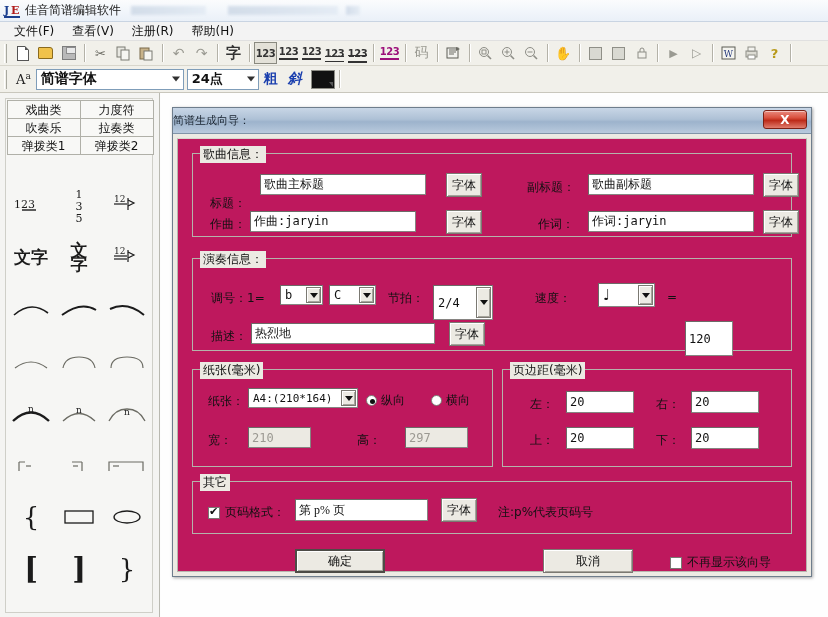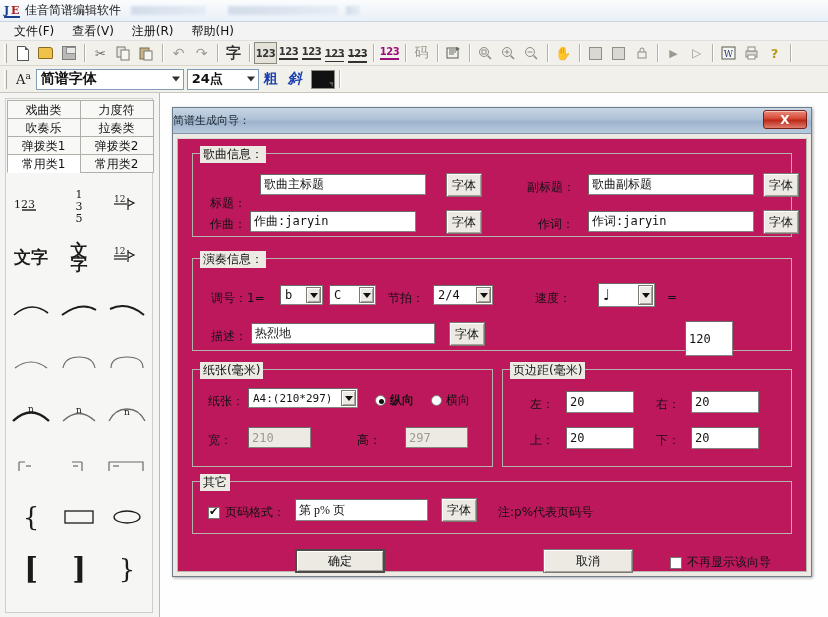--- a/index.html
+++ b/index.html
@@ -377,24 +377,20 @@
           <div class="tabcell">力度符</div>
         </div>
         <div class="tabrow">
           <div class="tabcell">吹奏乐</div>
           <div class="tabcell">拉奏类</div>
         </div>
         <div class="tabrow">
           <div class="tabcell">弹拨类1</div>
           <div class="tabcell">弹拨类2</div>
         </div>
-        <div class="tabrow">
-          <div class="tabcell active">常用类1</div>
-          <div class="tabcell">常用类2</div>
-        </div>
       </div>
 
       <div class="symgrid">
 
         <div class="symrow">
           <div class="symcell">
             <svg class="sym-svg" width="42" height="22" viewBox="0 0 42 22">
                 <text x="4" y="14" font-size="11" font-family="DejaVu Serif, serif" fill="#1b1b1b">123</text>
                 <path d="M12 16h14" stroke="#1b1b1b" stroke-width="1.4"></path>
               </svg>
@@ -604,21 +600,21 @@
             </span>
         </div>
         <div class="combo" style="left:136px; top:26px; width:47px; height:20px;">
           <span class="cv">C</span>
           <span class="cbtn">
               <i></i>
             </span>
         </div>
 
         <span class="lbl" style="left:195px; top:31px;">节拍：</span>
-        <div class="combo" style="left:240px; top:26px; width:60px; height:20px;">
+        <div class="combo" style="left:240px; top:26px; width:60px; height:35px;">
           <span class="cv">2/4</span>
           <span class="cbtn">
               <i></i>
             </span>
         </div>
 
         <span class="lbl" style="left:342px; top:31px;">速度：</span>
         <div class="combo" style="left:405px; top:24px; width:57px; height:24px;">
           <span class="cv quarter-note">♩</span>
           <span class="cbtn">
@@ -631,27 +627,27 @@
         <span class="lbl" style="left:18px; top:69px;">描述：</span>
         <div class="txt cn" style="left:58px; top:64px; width:184px; height:21px;">热烈地</div>
         <div class="btn" style="left:256px; top:63px; width:36px; height:24px;">字体</div>
       </div>
 
       <div class="group" style="left:14px; top:230px; width:301px; height:98px;">
         <span class="legend">纸张(毫米)</span>
 
         <span class="lbl" style="left:15px; top:23px;">纸张：</span>
         <div class="combo" style="left:55px; top:18px; width:110px; height:20px;">
-          <span class="cv" style="font-size:11px;">A4:(210*297)</span>
+          <span class="cv" style="font-size:11px;">A4:(210*164)</span>
           <span class="cbtn">
               <i></i>
             </span>
         </div>
 
-        <label class="radio" style="left:182px; top:22px;font-weight:bold;">
+        <label class="radio" style="left:173px; top:22px;">
           <span class="rb on"></span>
           <span>纵向</span>
         </label>
         <label class="radio" style="left:238px; top:22px;">
           <span class="rb"></span>
           <span>横向</span>
         </label>
 
         <span class="lbl" style="left:15px; top:62px;">宽：</span>
         <div class="txt disabled" style="left:55px; top:57px; width:63px; height:21px;">210</div>

